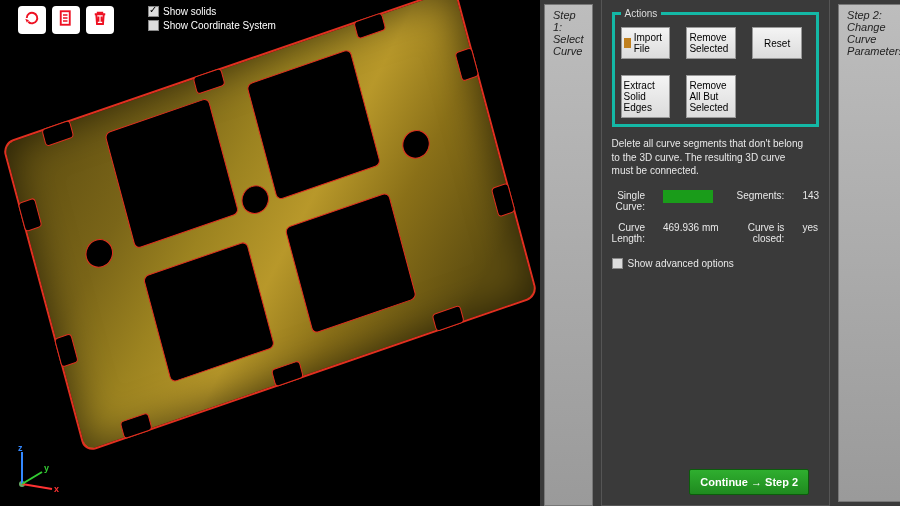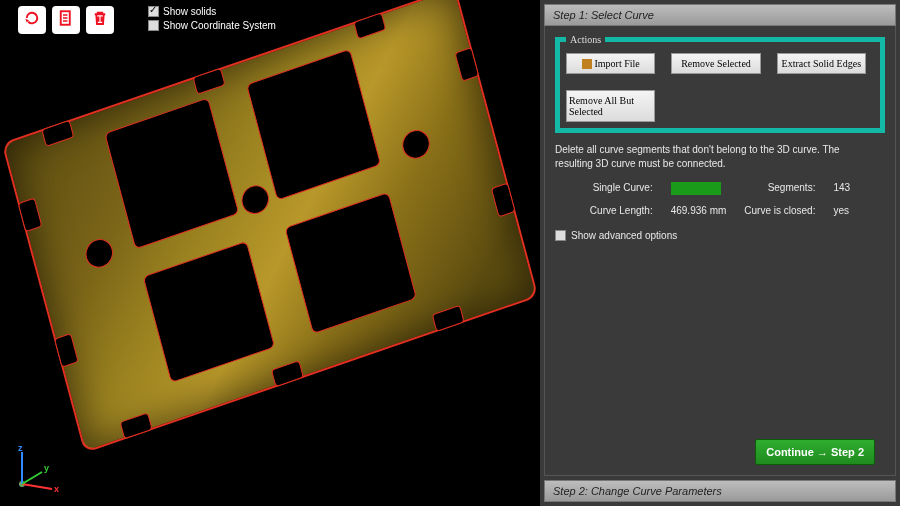--- a/index.html
+++ b/index.html
@@ -41,25 +41,25 @@
   .n4{bottom:-2px;left:40px;width:30px;height:18px;} .n5{bottom:-2px;left:200px;width:30px;height:18px;} .n6{bottom:-2px;left:370px;width:30px;height:18px;}
   .n7{top:60px;left:-2px;width:18px;height:30px;} .n8{top:200px;left:-2px;width:18px;height:30px;}
   .n9{top:60px;right:-2px;width:18px;height:30px;} .n10{top:200px;right:-2px;width:18px;height:30px;}
 
   
   .axis { position:absolute; left:12px; bottom:12px; width:50px; height:50px; }
   .axis line { stroke-width:2; }
   .axis text { font-size:9px; font-weight:bold; }
 
   
-  .side { position:absolute; top:0; right:0; width:360px; height:506px; background:#3a3a3a; display:flex; flex-direction:column; }
+  .side { position:absolute; top:0; right:0; width:360px; height:506px; background:#3a3a3a; display:flex; flex-direction:row; }
   .step-head { background: linear-gradient(#bdbdbd,#9a9a9a); color:#222; font-size:11px; font-style:italic; padding:4px 8px; margin:4px 4px 0 4px; border:1px solid #777; cursor:pointer; }
   .step-body { flex:1; background:#3a3a3a; margin:0 4px; border:1px solid #555; border-top:none; padding:8px 10px; position:relative; }
 
-  fieldset.actions { border:5px solid #14b8a6; padding:8px 14px 6px 6px;font-family:Liberation Serif, serif; }
+  fieldset.actions { border:3px solid #14b8a6; padding:8px 14px 6px 6px; }
   fieldset.actions legend { color:#ddd; font-size:10px; padding:0 4px; }
   .btn-grid { display:grid; grid-template-columns:repeat(3,1fr); gap:16px; }
   .act-btn { background:linear-gradient(#f4f4f4,#dcdcdc); border:1px solid #999; font-size:10px; padding:4px 2px; cursor:pointer; display:flex; align-items:center; justify-content:center; gap:3px; }
   .act-btn .ico { width:10px; height:10px; background:#c0801f; display:inline-block; }
 
   .helper { color:#e8e8e8; font-size:10px; margin:10px 12px 12px 0; line-height:1.35; }
 
   .info-grid { display:grid; grid-template-columns:auto auto auto auto; column-gap:18px; row-gap:10px; justify-content:center; font-size:10px; color:#e8e8e8; }
   .info-label { text-align:right; }
   .info-val { text-align:left; }
@@ -151,20 +151,23 @@
       <legend>Actions</legend>
       <div class="btn-grid">
         <div class="act-btn">
           <span class="ico"></span>
           <span>Import File</span>
         </div>
         <div class="act-btn">
             <span>Remove Selected</span>
           </div>
         <div class="act-btn">
+            <span>Reset</span>
+          </div>
+        <div class="act-btn">
             <span>Extract Solid Edges</span>
           </div>
         <div class="act-btn">
             <span>Remove All But Selected</span>
           </div>
         <div></div>
       </div>
     </fieldset>
 
     <div class="helper">Delete all curve segments that don't belong to the 3D curve. The resulting 3D curve must be connected.</div>

